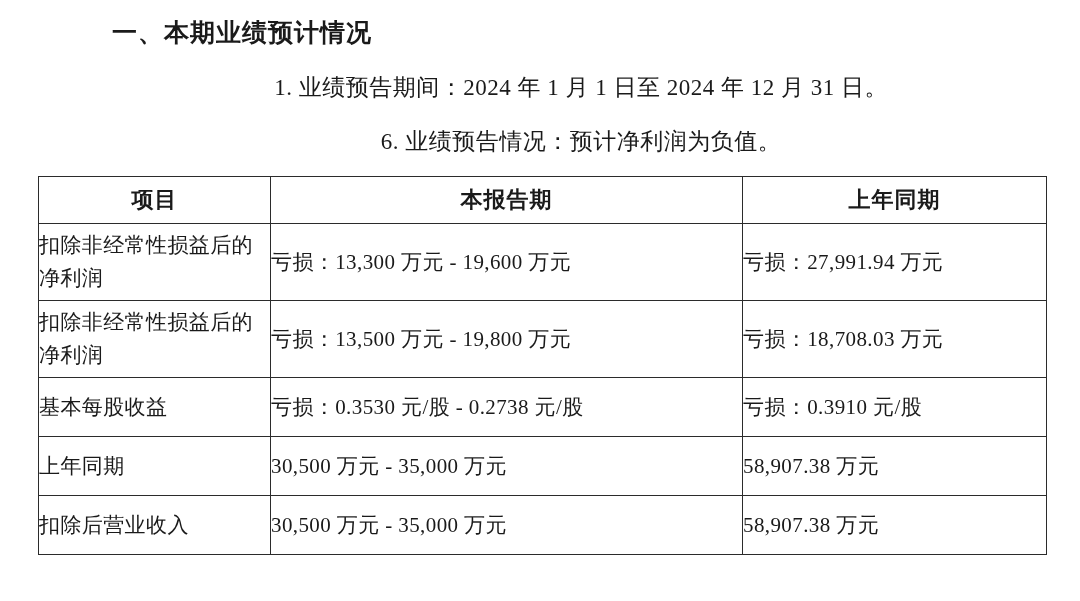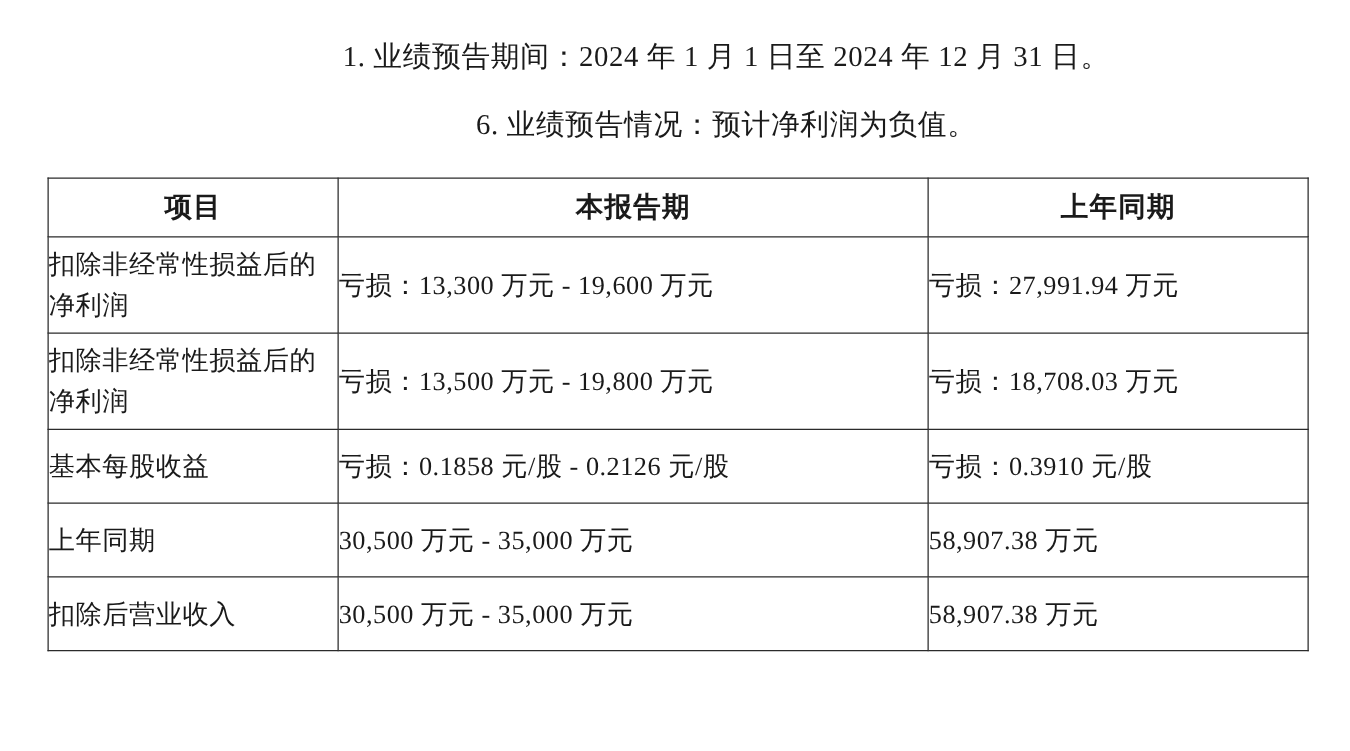--- a/index.html
+++ b/index.html
@@ -31,21 +31,21 @@
   .para {
     font-size: 23px;
     line-height: 32px;
     margin: 22px 0 0 82px;
     letter-spacing: 0.5px;
     text-align: center;
   }
   table.report {
     border-collapse: collapse;
     width: 1008px;
-    margin: 26px 0 0 2px;
+    margin: 18px 0 0 2px;
     table-layout: fixed;
   }
   table.report td, table.report th {
     border: 1px solid #2b2b2b;
     padding: 0;
     vertical-align: middle;
   }
   table.report th {
     height: 46px;
     font-size: 22px;
@@ -70,20 +70,21 @@
     line-height: 33px;
   }
   .row-tall td { height: 76px; }
   .row-std td { height: 58px; }
 </style>
 </head>
 <body>
 
 <div class="page">
 
+  <div class="section-title">一、本期业绩预计情况</div>
 
   <div class="para">1. 业绩预告期间：2024 年 1 月 1 日至 2024 年 12 月 31 日。</div>
 
   <div class="para">6. 业绩预告情况：预计净利润为负值。</div>
 
   <table class="report">
     <colgroup>
       <col class="col-item">
       <col class="col-cur">
       <col class="col-prev">
@@ -101,21 +102,21 @@
         <td class="cell-val">亏损：13,300 万元 - 19,600 万元</td>
         <td class="cell-val">亏损：27,991.94 万元</td>
       </tr>
       <tr class="row-tall">
         <td class="cell-item">扣除非经常性损益后的净利润</td>
         <td class="cell-val">亏损：13,500 万元 - 19,800 万元</td>
         <td class="cell-val">亏损：18,708.03 万元</td>
       </tr>
       <tr class="row-std">
         <td class="cell-item">基本每股收益</td>
-        <td class="cell-val">亏损：0.1858 元/股 - 0.2126 元/股</td>
+        <td class="cell-val">亏损：0.3530 元/股 - 0.2738 元/股</td>
         <td class="cell-val">亏损：0.3910 元/股</td>
       </tr>
       <tr class="row-std">
         <td class="cell-item">上年同期</td>
         <td class="cell-val">30,500 万元 - 35,000 万元</td>
         <td class="cell-val">58,907.38 万元</td>
       </tr>
       <tr class="row-std">
         <td class="cell-item">扣除后营业收入</td>
         <td class="cell-val">30,500 万元 - 35,000 万元</td>

